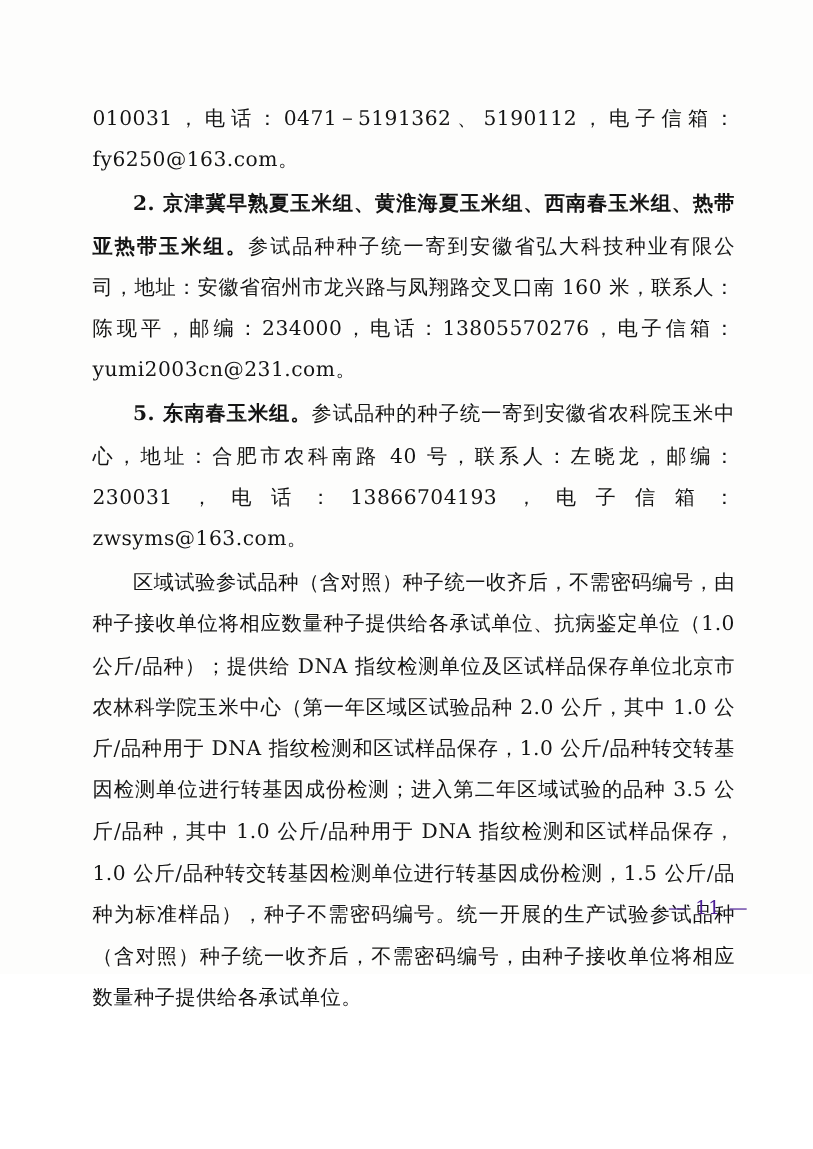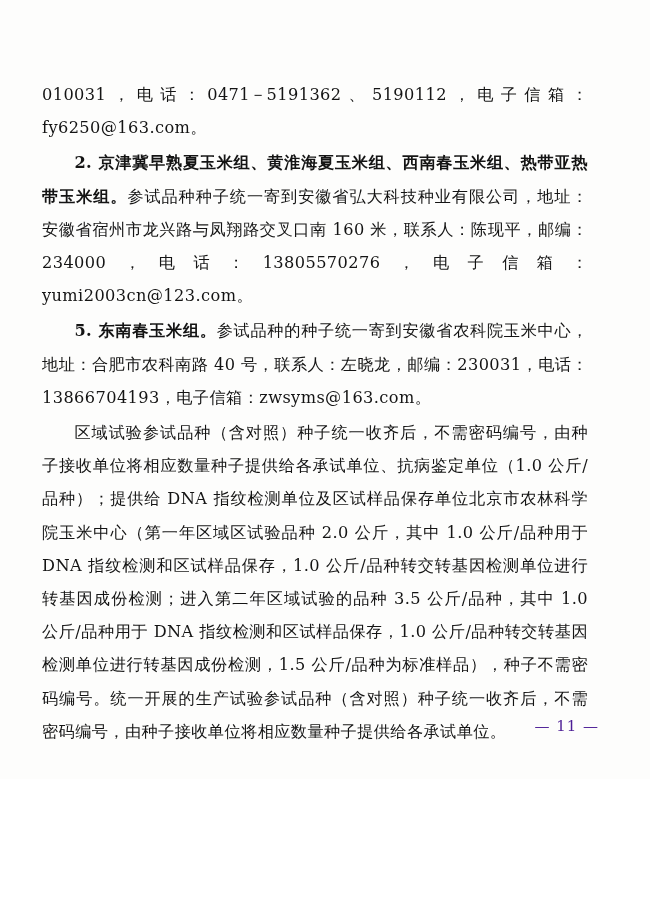--- a/index.html
+++ b/index.html
@@ -12,21 +12,21 @@
     background: #ffffff;
     font-family: "DejaVu Serif", "Liberation Serif", serif;
     color: #111111;
     overflow: hidden;
   }
   .page {
     position: relative;
     width: 650px;
     height: 779px;
     box-sizing: border-box;
-    padding: 78px 62px 40px 42px;
+    padding: 78px 62px 40px 74px;
     background: #fdfdfc;
   }
   .doc-body {
     font-size: 16.2px;
     line-height: 33.2px;
     text-align: justify;
     text-justify: inter-ideograph;
     letter-spacing: 0.4px;
     color: #141414;
   }
@@ -58,21 +58,21 @@
 </head>
 <body>
 
 <div class="page">
   <div class="doc-body">
 
     <p class="para hang">010031，电话：0471－5191362、5190112，电子信箱：fy6250@163.com。</p>
 
     <div class="spacer-sm"></div>
 
-    <p class="para indent"><span class="bold">2.  京津冀早熟夏玉米组、黄淮海夏玉米组、西南春玉米组、热带亚热带玉米组。</span><span>参试品种种子统一寄到安徽省弘大科技种业有限公司，地址：安徽省宿州市龙兴路与凤翔路交叉口南 160 米，联系人：陈现平，邮编：234000，电话：13805570276，电子信箱：yumi2003cn@123.com。</span></p>
+    <p class="para indent"><span class="bold">2.  京津冀早熟夏玉米组、黄淮海夏玉米组、西南春玉米组、热带亚热带玉米组。</span><span>参试品种种子统一寄到安徽省弘大科技种业有限公司，地址：安徽省宿州市龙兴路与凤翔路交叉口南 160 米，联系人：陈现平，邮编：234000，电话：13805570276，电子信箱：yumi2003cn@231.com。</span></p>
 
     <div class="spacer-sm"></div>
 
     <p class="para indent"><span class="bold">5.  东南春玉米组。</span><span>参试品种的种子统一寄到安徽省农科院玉米中心，地址：合肥市农科南路 40 号，联系人：左晓龙，邮编：230031，电话：13866704193，电子信箱：zwsyms@163.com。</span></p>
 
     <div class="spacer-sm"></div>
 
     <p class="para indent">区域试验参试品种（含对照）种子统一收齐后，不需密码编号，由种子接收单位将相应数量种子提供给各承试单位、抗病鉴定单位（1.0 公斤/品种）；提供给 DNA 指纹检测单位及区试样品保存单位北京市农林科学院玉米中心（第一年区域区试验品种 2.0 公斤，其中 1.0 公斤/品种用于 DNA 指纹检测和区试样品保存，1.0 公斤/品种转交转基因检测单位进行转基因成份检测；进入第二年区域试验的品种 3.5 公斤/品种，其中 1.0 公斤/品种用于 DNA 指纹检测和区试样品保存，1.0 公斤/品种转交转基因检测单位进行转基因成份检测，1.5 公斤/品种为标准样品），种子不需密码编号。统一开展的生产试验参试品种（含对照）种子统一收齐后，不需密码编号，由种子接收单位将相应数量种子提供给各承试单位。</p>
 
   </div>

